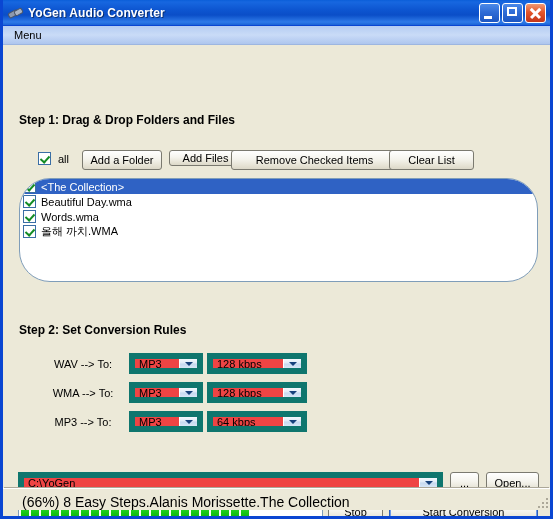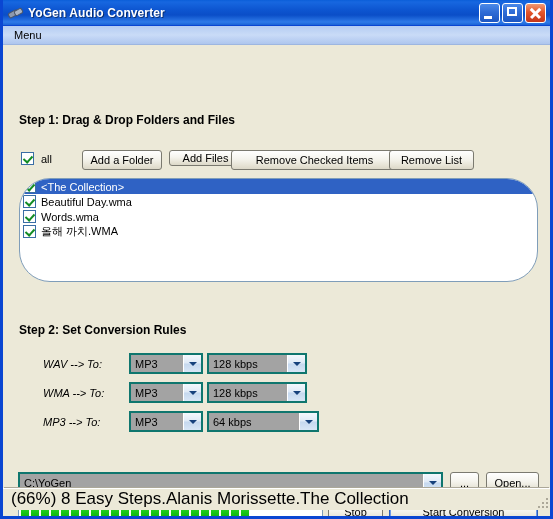--- a/index.html
+++ b/index.html
@@ -210,22 +210,22 @@
   }
   .list-row .lbl {
     margin-left: 5px;
     white-space: nowrap;
     overflow: hidden;
   }
   
   .xpcombo {
     position: absolute;
     box-sizing: border-box;
-    background: #a3a3a3;
-    border: 2px solid #0f766e;
+    background: #ef4444;
+    border: 6px solid #0f766e;
     display: flex;
     align-items: center;
     font-size: 11px;
     color: #000000;
     cursor: default;
     overflow: hidden;
   }
   .xpcombo .val {
     flex: 1 1 auto;
     padding-left: 4px;
@@ -245,23 +245,22 @@
   .chev {
     width: 0; height: 0;
     border-left: 4px solid transparent;
     border-right: 4px solid transparent;
     border-top: 4px solid #16417c;
   }
   .rule-label {
     position: absolute;
     font-size: 11px;
     color: #000000;
-    text-align: left;
+    text-align: center;
     white-space: nowrap;
-    font-style: italic;
   }
   
   .progress {
     position: absolute;
     box-sizing: border-box;
     background: #ffffff;
     border: 1px solid #7f9db9;
     overflow: hidden;
     display: flex;
     align-items: center;
@@ -276,24 +275,24 @@
   }
   
   .statusbar {
     position: absolute;
     left: 0; right: 0; bottom: 0;
     height: 22px;
     background: #ece9d8;
     border-top: 1px solid #ffffff;
     box-shadow: 0 -2px 0 -1px #aca899;
     display: flex;
-    align-items: flex-start;
-    font-size: 17px;
-    color: #000000;
-    padding-left: 8px;
+    align-items: flex-end;
+    font-size: 14px;
+    color: #000000;
+    padding-left: 19px;
     box-sizing: border-box;
   }
   .status-text { white-space: nowrap; overflow: hidden; }
   .grip {
     position: absolute;
     right: 2px; bottom: 2px;
     width: 12px; height: 12px;
   }
   .grip i {
     position: absolute;
@@ -323,29 +322,29 @@
   </div>
 
   <div class="menubar">
     <div class="menu-item">Menu</div>
   </div>
 
   <div class="client">
 
     <div class="step-title" style="left:16px; top:68px;">Step 1: Drag &amp; Drop Folders and Files</div>
 
-    <div style="position:absolute; left:18px; top:107px; display:flex; align-items:center;">
+    <div style="position:absolute; left:35px; top:107px; display:flex; align-items:center;">
       <span class="xpcheck"></span>
       <span style="margin-left:7px; font-size:11px;">all</span>
     </div>
 
     <div class="xpbtn" style="left:79px; top:105px; width:80px; height:20px;">Add a Folder</div>
     <div class="xpbtn" style="left:166px; top:105px; width:73px; height:16px;">Add Files</div>
     <div class="xpbtn" style="left:228px; top:105px; width:167px; height:20px;">Remove Checked Items</div>
-    <div class="xpbtn" style="left:386px; top:105px; width:85px; height:20px;">Remove List</div>
+    <div class="xpbtn" style="left:386px; top:105px; width:85px; height:20px;">Clear List</div>
 
     <div class="listbox" style="left:16px; top:133px; width:519px; height:104px;border-radius:31px;" id="file-list">
         <div class="list-row selected">
           <span class="xpcheck"></span>
           <span class="lbl">&lt;The Collection&gt;</span>
         </div>
         <div class="list-row">
           <span class="xpcheck"></span>
           <span class="lbl">Beautiful Day.wma</span>
         </div>
@@ -389,21 +388,21 @@
         </span>
     </div>
 
     <div class="rule-label" style="left:40px; top:371px; width:80px;">MP3 --&gt; To:</div>
     <div class="xpcombo" style="left:126px; top:366px; width:74px; height:21px;">
       <span class="val">MP3</span>
       <span class="arrowbox">
           <i class="chev"></i>
         </span>
     </div>
-    <div class="xpcombo" style="left:204px; top:366px; width:112px; height:21px;">
+    <div class="xpcombo" style="left:204px; top:366px; width:100px; height:21px;">
       <span class="val">64 kbps</span>
       <span class="arrowbox">
           <i class="chev"></i>
         </span>
     </div>
 
 
     <div class="xpcombo" style="left:15px; top:427px; width:425px; height:21px;">
       <span class="val">C:\YoGen</span>
       <span class="arrowbox">

